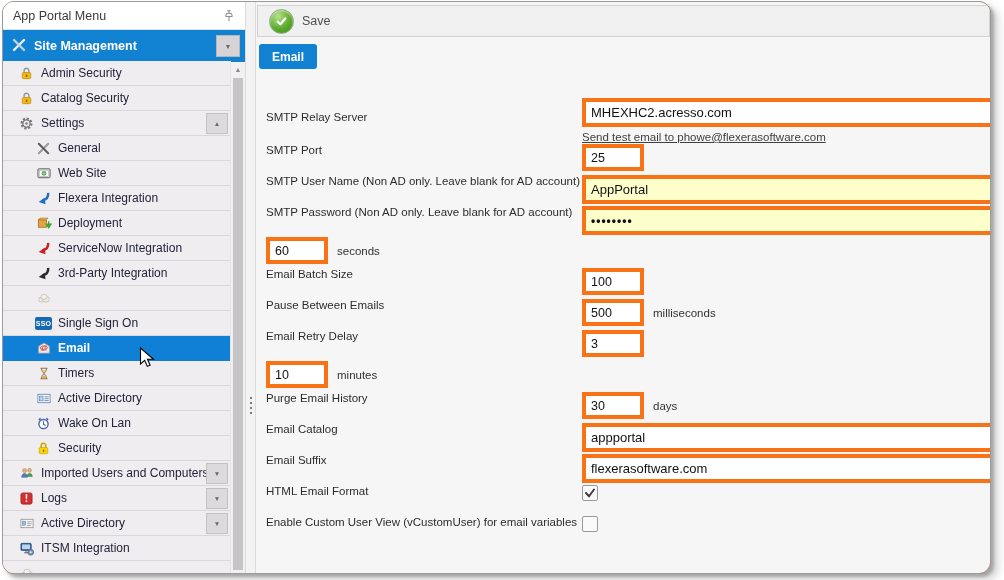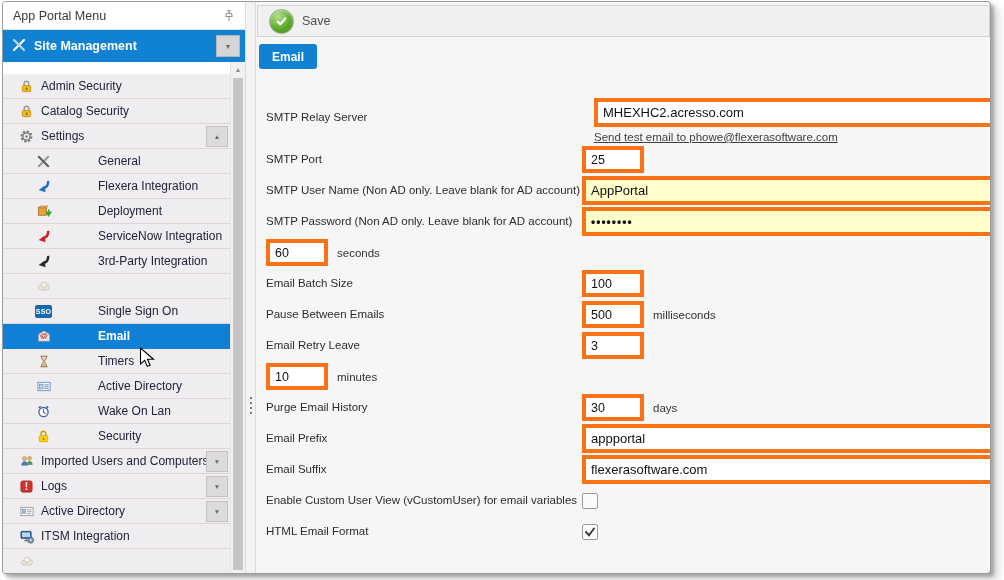--- a/index.html
+++ b/index.html
@@ -1,38 +1,38 @@
 <!DOCTYPE html>
 <html><head>
 <meta charset="utf-8">
 <style>
   html,body{margin:0;padding:0;background:#ffffff;}
   body{font-family:"Liberation Sans","DejaVu Sans",sans-serif;-webkit-font-smoothing:antialiased;}
   .frame{position:relative;width:1004px;height:580px;overflow:hidden;background:#fff;}
   .window{position:absolute;left:2px;top:1px;width:987px;height:571px;background:#c2410c;
-          border:1px solid #9b9b9b;border-radius:4px;overflow:hidden;
+          border:1px solid #9b9b9b;border-radius:12px;overflow:hidden;
           box-shadow:3px 3px 3px rgba(110,110,110,.45),7px 6px 8px rgba(130,130,130,.35);}
 
   
   .sidebar{position:absolute;left:0;top:0;bottom:0;width:242px;background:#fff;}
   .sb-title{height:27px;display:flex;align-items:center;padding:0 8px 0 10px;font-size:12.5px;color:#3a3a3a;
             background:#fff;border-bottom:1px solid #e0e0e0;}
   .sb-title .ttl{flex:1;}
   .sb-pin{width:16px;height:16px;display:flex;align-items:center;justify-content:center;cursor:pointer;}
   .sb-root{height:32px;background:#1181d2;color:#fff;font-weight:bold;display:flex;align-items:center;
            padding:0 5px 0 8px;font-size:12.5px;}
   .sb-root .ic{margin-right:7px;}
   .sb-root .lbl{flex:1;}
   .ddbtn{width:22px;height:20px;background:#d6d4d6;border:1px solid #b7b5b7;display:flex;align-items:center;
          justify-content:center;font-size:7px;color:#6a6a6a;cursor:pointer;}
-  .sb-list{position:absolute;top:72px;left:0;width:228px;bottom:0;overflow:hidden;}
+  .sb-list{position:absolute;top:59px;left:0;width:228px;bottom:0;overflow:hidden;}
   .side-item{height:24px;border-bottom:1px solid #dad6d9;background:#f0edf0;display:flex;align-items:center;
              font-size:12px;color:#23233a;cursor:pointer;}
   .side-item.lvl1{padding-left:15px;}
-  .side-item.lvl2{padding-left:32px;gap:40px;}
+  .side-item.lvl2{padding-left:32px;}
   .side-item .ic{width:17px;height:16px;margin-right:6px;display:flex;align-items:center;justify-content:center;flex-shrink:0;}
   .side-item .lbl{white-space:nowrap;overflow:hidden;flex:1;}
   .side-item.selected{background:#1080d6;border-bottom-color:#1080d6;color:#fff;font-weight:bold;}
   .expander{width:20px;height:19px;background:#dcdadc;border:1px solid #c3c1c3;display:flex;align-items:center;
             justify-content:center;font-size:6.5px;color:#6a6a6a;margin-right:3px;flex-shrink:0;cursor:pointer;}
   .ssobadge{display:inline-flex;align-items:center;justify-content:center;width:17px;height:13px;background:#1668b3;
             color:#fff;font-size:7px;font-weight:bold;border-radius:2px;letter-spacing:.2px;}
   
   .sb-scroll{position:absolute;top:60px;right:0;width:14px;bottom:0;background:#f2f1f2;border-left:1px solid #e6e5e6;}
   .sb-up{height:15px;display:flex;align-items:center;justify-content:center;font-size:7px;color:#8a8a8a;cursor:pointer;}
@@ -52,22 +52,22 @@
   .save-icon{width:23px;height:23px;border-radius:50%;
              background:radial-gradient(circle at 35% 28%,#b8e08c,#5cab2e 55%,#3a8d11);
              border:1px solid #8fae85;display:flex;align-items:center;justify-content:center;
              box-shadow:inset 0 1px 2px rgba(255,255,255,.6);}
   .save-label{font-size:12.5px;color:#4f4f4f;}
   .tab{position:absolute;left:3px;top:42px;height:25px;background:#1181d2;color:#fff;font-weight:bold;font-size:12px;
        display:inline-flex;align-items:center;justify-content:center;border-radius:3px;padding:0 13px;cursor:pointer;}
 
   
   .form{position:absolute;left:1px;top:84px;right:0;bottom:0;padding:12px 0 0 9px;box-sizing:border-box;}
-  .form-row{display:flex;align-items:center;height:31px;}
-  .form-row.tall{height:46px;align-items:flex-start;gap:12px;}
+  .form-row{display:flex;align-items:flex-start;height:31px;}
+  .form-row.tall{height:46px;align-items:flex-start;}
   .flabel{width:316px;font-size:11.5px;color:#2c2c2c;flex-shrink:0;line-height:13px;}
   .form-row.tall .flabel{padding-top:13px;}
   .fctrl{display:flex;align-items:center;}
   .form-row.tall .fctrl{display:block;}
   .ti{background:#fff;border:4px solid #f97316;height:21px;display:flex;align-items:center;
       padding:0 5px;font-size:13px;color:#111;box-sizing:content-box;cursor:text;}
   .ti.small{width:44px;height:19px;font-size:12.5px;}
   .ti.wide{width:402px;}
   .ti.hl{background:#ffffcc;}
   .ti.pw{font-size:12px;font-weight:bold;letter-spacing:1px;}
@@ -151,20 +151,31 @@
                 <g stroke-linecap="round">
                   <path d="M3 13L13 3" stroke="#9a9a9a" stroke-width="2.1"></path>
                   <path d="M3 3l10 10" stroke="#5c5c5c" stroke-width="2.1"></path>
                 </g>
               </svg>
             </span>
             <span class="lbl">General</span>
           </div>
           <div class="side-item lvl2">
             <span class="ic">
+              <svg width="16" height="15" viewBox="0 0 16 16">
+                <rect x="1.5" y="3" width="13" height="9.5" rx="1" fill="#e5e5e5" stroke="#5a5a5a"></rect>
+                <rect x="3" y="4.5" width="10" height="6.5" fill="#fff" stroke="#9a9a9a" stroke-width=".5"></rect>
+                <circle cx="8" cy="7.8" r="2.5" fill="#2f9e3f"></circle>
+                <path d="M5.6 7.8h4.8M8 5.4v4.8" stroke="#cfe9d3" stroke-width=".7" fill="none"></path>
+              </svg>
+            </span>
+            <span class="lbl">Web Site</span>
+          </div>
+          <div class="side-item lvl2">
+            <span class="ic">
               <svg width="15" height="15" viewBox="0 0 16 16">
                 <path d="M13 2c.3 4.6-2.2 7.4-6.2 8.1" fill="none" stroke="#1f6fc6" stroke-width="2.6"></path>
                 <path d="M9.3 7.2L2.8 11.8l7.4 2.4z" fill="#1f6fc6"></path>
               </svg>
             </span>
             <span class="lbl">Flexera Integration</span>
           </div>
           <div class="side-item lvl2">
             <span class="ic">
               <svg width="16" height="15" viewBox="0 0 16 16">
@@ -396,21 +407,21 @@
           <div class="form-row">
             <div class="flabel">Pause Between Emails</div>
             <div class="fctrl">
               <div class="ti small">
                 <span>500</span>
               </div>
               <span class="suffix">milliseconds</span>
             </div>
           </div>
           <div class="form-row">
-            <div class="flabel">Email Retry Leave</div>
+            <div class="flabel">Email Retry Delay</div>
             <div class="fctrl">
               <div class="ti small">
                 <span>3</span>
               </div>
             </div>
           </div>
           <div class="form-row">
             <div class="fctrl">
               <div class="ti small">
                 <span>10</span>
@@ -421,51 +432,51 @@
           <div class="form-row">
             <div class="flabel">Purge Email History</div>
             <div class="fctrl">
               <div class="ti small">
                 <span>30</span>
               </div>
               <span class="suffix">days</span>
             </div>
           </div>
           <div class="form-row">
-            <div class="flabel">Email Prefix</div>
+            <div class="flabel">Email Catalog</div>
             <div class="fctrl">
               <div class="ti wide">
                 <span>appportal</span>
               </div>
             </div>
           </div>
           <div class="form-row">
             <div class="flabel">Email Suffix</div>
             <div class="fctrl">
               <div class="ti wide">
                 <span>flexerasoftware.com</span>
               </div>
-            </div>
-          </div>
-          <div class="form-row">
-            <div class="flabel">Enable Custom User View (vCustomUser) for email variables</div>
-            <div class="fctrl">
-              <span class="cb"></span>
             </div>
           </div>
           <div class="form-row">
             <div class="flabel">HTML Email Format</div>
             <div class="fctrl">
               <span class="cb checked">
                 <svg width="12" height="12" viewBox="0 0 12 12">
                   <path d="M2 6l3 3.2L10 2.5" fill="none" stroke="#3a3a3a" stroke-width="1.9" stroke-linecap="round"></path>
                 </svg>
               </span>
             </div>
           </div>
+          <div class="form-row">
+            <div class="flabel">Enable Custom User View (vCustomUser) for email variables</div>
+            <div class="fctrl">
+              <span class="cb"></span>
+            </div>
+          </div>
         </div>
     </div>
 
     <svg class="cursor" viewBox="0 0 17 22">
       <path d="M1.5 1l0 16 4.2-3.6 2.6 6 2.8-1.2-2.6-5.9 6 0z" fill="#fff" stroke="#000" stroke-width="1.1"></path>
     </svg>
 
   </div>
 </div>
 

